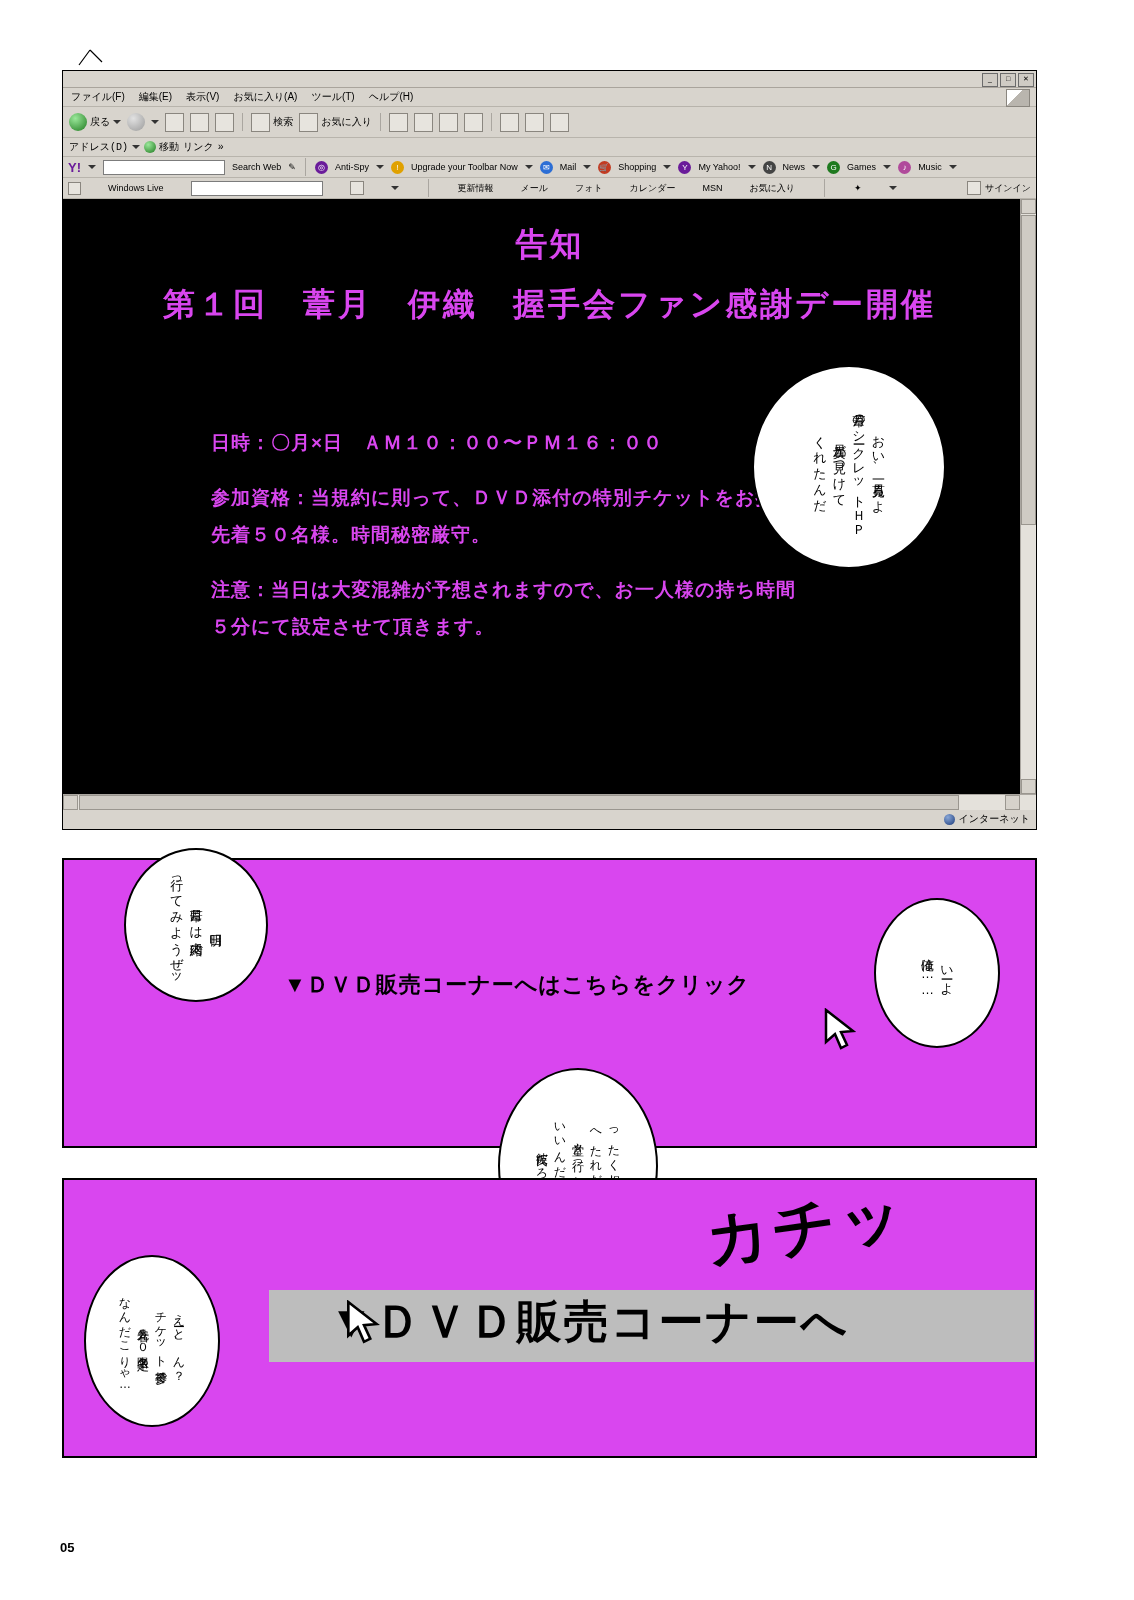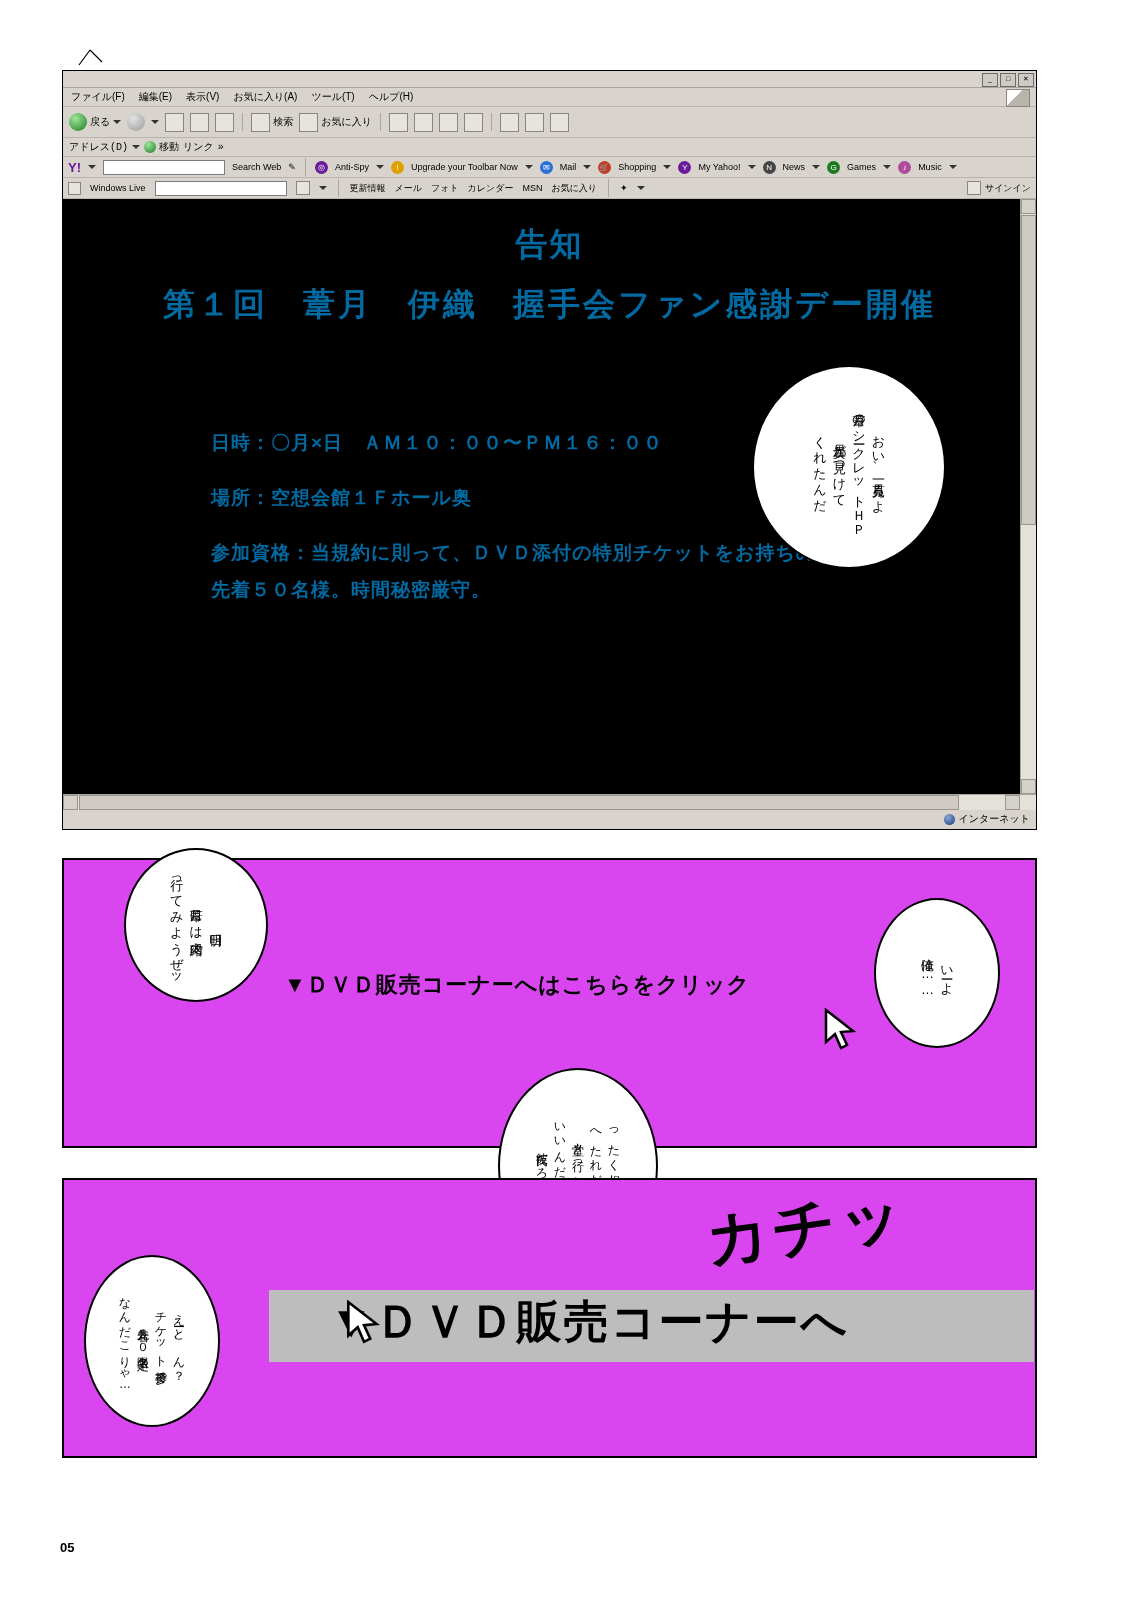--- a/index.html
+++ b/index.html
@@ -20,26 +20,26 @@
   .circ.gray{background:radial-gradient(circle at 35% 30%,#e2e2e2,#9a9a9a);}
   .sq{width:17px;height:17px;border:1px solid #8a867f;background:#e7e4de;display:inline-block;}
   .sep{width:1px;height:18px;background:#aaa6a0;margin:0 2px;}
   .addressbar{height:18px;display:flex;align-items:center;gap:4px;padding:0 6px;border-bottom:1px solid #b8b4ac;font-size:10px;font-family:Liberation Mono, monospace;}
   .addr-input{flex:1;height:14px;background:#fff;border:1px solid #7c7c7c;display:flex;align-items:center;padding:0 3px;font-size:9px;gap:3px;}
   .addr-ico{width:9px;height:11px;background:#f0f0f0;border:1px solid #999;}
   .caret{width:0;height:0;border-left:4px solid transparent;border-right:4px solid transparent;border-top:4px solid #333;display:inline-block;}
   .yahoobar{height:20px;display:flex;align-items:center;gap:7px;padding:0 5px;border-bottom:1px solid #b8b4ac;font-size:9px;white-space:nowrap;}
   .ybox{width:120px;height:13px;background:#fff;border:1px solid #7c7c7c;}
   .yico{width:13px;height:13px;border-radius:50%;background:#6a1b9a;color:#fff;font-size:8px;line-height:13px;text-align:center;}
-  .livebar{height:20px;display:flex;align-items:center;gap:9px;padding:0 5px;border-bottom:1px solid #b8b4ac;font-size:9px;white-space:nowrap;}
+  .livebar{height:20px;display:flex;align-items:center;gap:27px;padding:0 5px;border-bottom:1px solid #b8b4ac;font-size:9px;white-space:nowrap;}
   .lbox{width:130px;height:13px;background:#fff;border:1px solid #7c7c7c;}
   .signin{margin-left:auto;display:flex;align-items:center;gap:4px;}
 
   
-  .content{position:relative;background:#000;height:595px;color:#0369a1;overflow:hidden;}
+  .content{position:relative;background:#000;height:595px;color:#d946ef;overflow:hidden;}
   .vscroll{position:absolute;right:0;top:0;width:15px;height:100%;background:#e4e1db;border-left:1px solid #aaa6a0;}
   .vscroll .arrow{width:15px;height:15px;background:#d6d2cb;border:1px solid #9a968f;box-sizing:border-box;}
   .vscroll .thumb{position:absolute;top:16px;left:0;width:15px;height:310px;background:#cfcbc4;border:1px solid #9a968f;box-sizing:border-box;}
   .vscroll .arrow.bot{position:absolute;bottom:0;left:0;}
   .hscroll{height:15px;background:#e4e1db;border-top:1px solid #aaa6a0;position:relative;}
   .hscroll .arrow{position:absolute;top:0;width:15px;height:15px;background:#d6d2cb;border:1px solid #9a968f;box-sizing:border-box;}
   .hscroll .arrow.l{left:0;} .hscroll .arrow.r{right:16px;}
   .hscroll .thumb{position:absolute;left:16px;top:0;width:880px;height:15px;background:#cfcbc4;border:1px solid #9a968f;box-sizing:border-box;}
   .statusbar{height:18px;display:flex;align-items:center;font-size:10px;padding:0 6px;}
   .statusbar .net{margin-left:auto;display:flex;align-items:center;gap:4px;}
@@ -195,23 +195,24 @@
         <span class="sq" style="width:12px;height:12px"></span>
         <span>サインイン</span>
       </span>
     </div>
 
     <div class="content">
       <div class="ann-title">告知</div>
       <div class="ann-head">第１回　葦月　伊織　握手会ファン感謝デー開催</div>
       <div class="ann-body">
         <div class="blk">日時：〇月×日　ＡＭ１０：００〜ＰＭ１６：００</div>
-        <div class="blk">場所：空想会館１Ｆホール奥</div>
         <div class="blk" style="white-space:pre-line">参加資格：当規約に則って、ＤＶＤ添付の特別チケットをお持ちの
 先着５０名様。時間秘密厳守。</div>
+        <div class="blk" style="white-space:pre-line">注意：当日は大変混雑が予想されますので、お一人様の持ち時間
+５分にて設定させて頂きます。</div>
       </div>
 
       <div class="vscroll">
         <div class="arrow"></div>
         <div class="thumb"></div>
         <div class="arrow bot"></div>
       </div>
     </div>
 
     <div class="hscroll">

